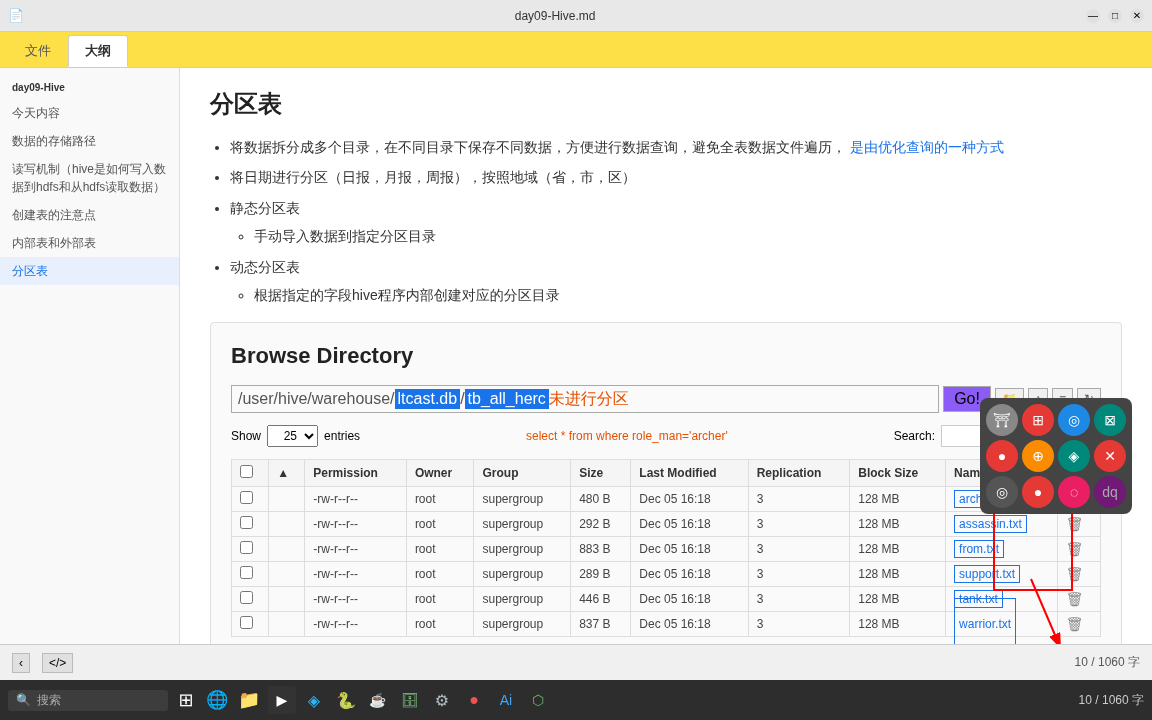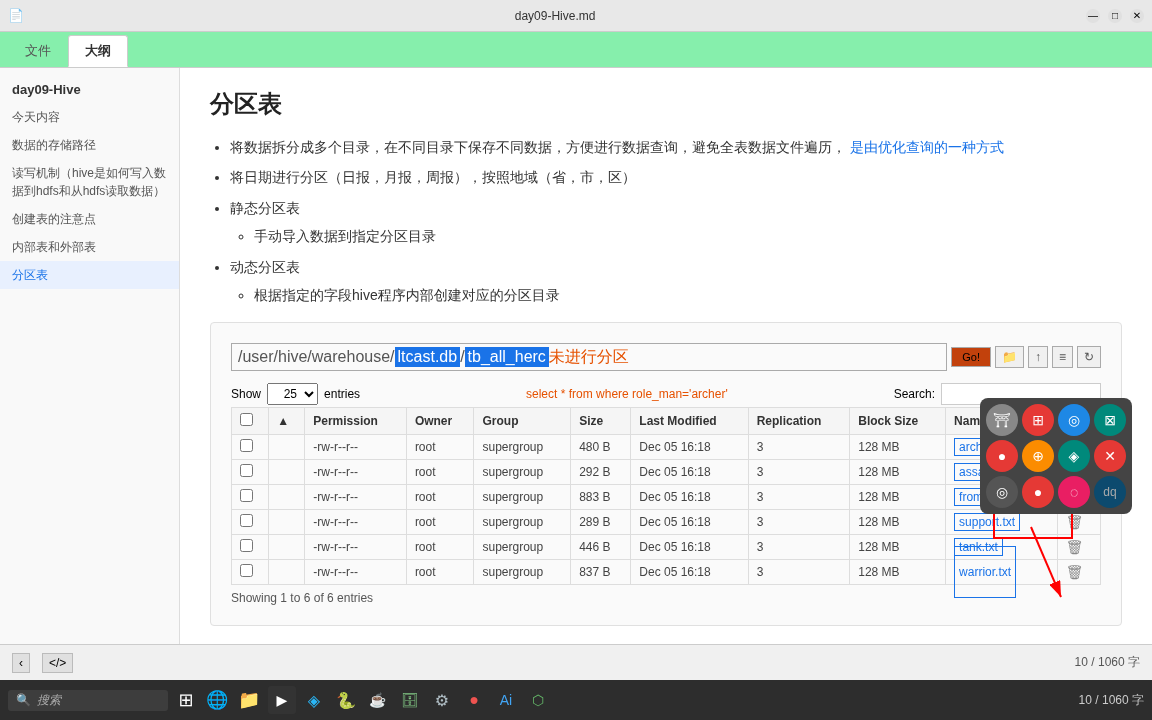--- a/index.html
+++ b/index.html
@@ -17,21 +17,21 @@
     }
     .titlebar-title { flex: 1; text-align: center; font-size: 12px; color: #333; }
     .titlebar-controls { display: flex; gap: 8px; }
     .titlebar-btn { width: 14px; height: 14px; border-radius: 50%; border: none; cursor: pointer; font-size: 10px; display: flex; align-items: center; justify-content: center; }
     .titlebar-btn.minimize { background: #e0e0e0; }
     .titlebar-btn.maximize { background: #e0e0e0; }
     .titlebar-btn.close { background: #e0e0e0; }
 
     
     .tabs-row {
-      background: #86efac;
+      background: #fde047;
       display: flex;
       align-items: flex-end;
       height: 36px;
       padding: 0 8px;
       border-bottom: 1px solid #ccc;
       flex-shrink: 0;
     }
     .tab {
       padding: 6px 16px;
       font-size: 13px;
@@ -58,21 +58,21 @@
     
     .sidebar {
       width: 180px;
       background: #f9f9f9;
       border-right: 1px solid #ddd;
       overflow-y: auto;
       flex-shrink: 0;
       padding: 8px 0;
     }
     .sidebar-title {
-      font-size: 13px;
+      font-size: 10px;
       font-weight: bold;
       color: #333;
       padding: 6px 12px;
     }
     .sidebar-item {
       padding: 5px 12px;
       font-size: 12px;
       color: #555;
       cursor: pointer;
       line-height: 1.5;
@@ -133,41 +133,41 @@
       height: 28px;
       border: 1px solid #aaa;
       padding: 2px 6px;
       font-size: 16px;
       display: flex;
       align-items: center;
     }
     .path-normal { color: #555; }
     .path-orange { color: #e65100; }
     .path-go-btn {
-      background: #c2410c;
+      background: #8b5cf6;
       border: 1px solid #aaa;
       padding: 3px 10px;
       cursor: pointer;
-      font-size: 11px;
+      font-size: 16px;
     }
     .path-icon-btn {
       background: #f0f0f0;
       border: 1px solid #aaa;
       padding: 3px 6px;
       cursor: pointer;
       font-size: 12px;
       color: #555;
     }
 
     
     .table-controls {
       display: flex;
       align-items: center;
       justify-content: space-between;
-      margin-bottom: 2px;
+      margin-bottom: 12px;
     }
     .show-entries { display: flex; align-items: center; gap: 6px; font-size: 12px; }
     .show-entries select { padding: 2px 4px; font-size: 12px; text-align: right; }
     .query-hint { color: #e65100; font-size: 12px; }
     .search-box { display: flex; align-items: center; gap: 6px; font-size: 12px; }
     .search-input { border: 1px solid #ccc; padding: 3px 6px; font-size: 12px; width: 160px; }
 
     
     .file-table { width: 100%; border-collapse: collapse; font-size: 12px; }
     .file-table th {
@@ -308,20 +308,21 @@
       </li>
       <li>
         <span>动态分区表</span>
         <ul class="sub-list">
           <li>根据指定的字段hive程序内部创建对应的分区目录</li>
         </ul>
       </li>
     </ul>
 
     <div class="browse-directory">
+      <div class="browse-title">Browse Directory</div>
 
       <div class="path-bar">
         <div class="path-input">
           <span class="path-normal">/user/hive/warehouse/</span>
             <span style="background:#1a73e8;color:white;padding:1px 3px;">ltcast.db</span>
             <span class="path-normal">/</span>
             <span style="background:#1a73e8;color:white;padding:1px 3px;">tb_all_herc</span>
             <span class="path-orange"> 未进行分区</span>
         </div>
         <button class="path-go-btn">Go!</button>
@@ -473,37 +474,37 @@
       <div class="ft-icon red">⊞</div>
       <div class="ft-icon blue">◎</div>
       <div class="ft-icon teal">⊠</div>
       <div class="ft-icon red">●</div>
       <div class="ft-icon orange">⊕</div>
       <div class="ft-icon teal">◈</div>
       <div class="ft-icon red">✕</div>
       <div class="ft-icon dark" style="background:#555;">◎</div>
       <div class="ft-icon red">●</div>
       <div class="ft-icon pink">◌</div>
-      <div class="ft-icon dark" style="background:#0c4a6e;color:#aaa;font-size:12px;">dq</div>
+      <div class="ft-icon dark" style="background:#701a75;color:#aaa;font-size:14px;">dq</div>
     </div>
 
   </div>
 </div>
 
 <div class="bottom-bar">
   <button class="bottom-nav-btn">‹</button>
   <button class="bottom-nav-btn">&lt;/&gt;</button>
   <span style="flex:1;"></span>
   <span style="font-size:12px;color:#555;">10 / 1060 字</span>
 </div>
 
 <div class="taskbar">
   <div class="taskbar-search">
     <span style="color:#aaa;font-size:12px;">🔍</span>
-    <span style="color:#aaa;font-size:12px;font-style:italic;">搜索</span>
+    <span style="color:#aaa;font-size:12px;">搜索</span>
   </div>
   <div class="taskbar-icon" style="color:white;font-size:18px;">⊞</div>
   <div class="taskbar-icon" style="color:#4fc3f7;font-size:18px;">🌐</div>
   <div class="taskbar-icon" style="color:#ffd54f;font-size:18px;">📁</div>
   <div class="taskbar-icon" style="color:white;background:#333;font-size:14px;">▶</div>
   <div class="taskbar-icon" style="color:#29b6f6;font-size:16px;">◈</div>
   <div class="taskbar-icon" style="color:#ffcc02;font-size:16px;">🐍</div>
   <div class="taskbar-icon" style="color:#f44336;font-size:14px;">☕</div>
   <div class="taskbar-icon" style="color:#81c784;font-size:14px;">🗄</div>
   <div class="taskbar-icon" style="color:#b0bec5;font-size:16px;">⚙</div>

